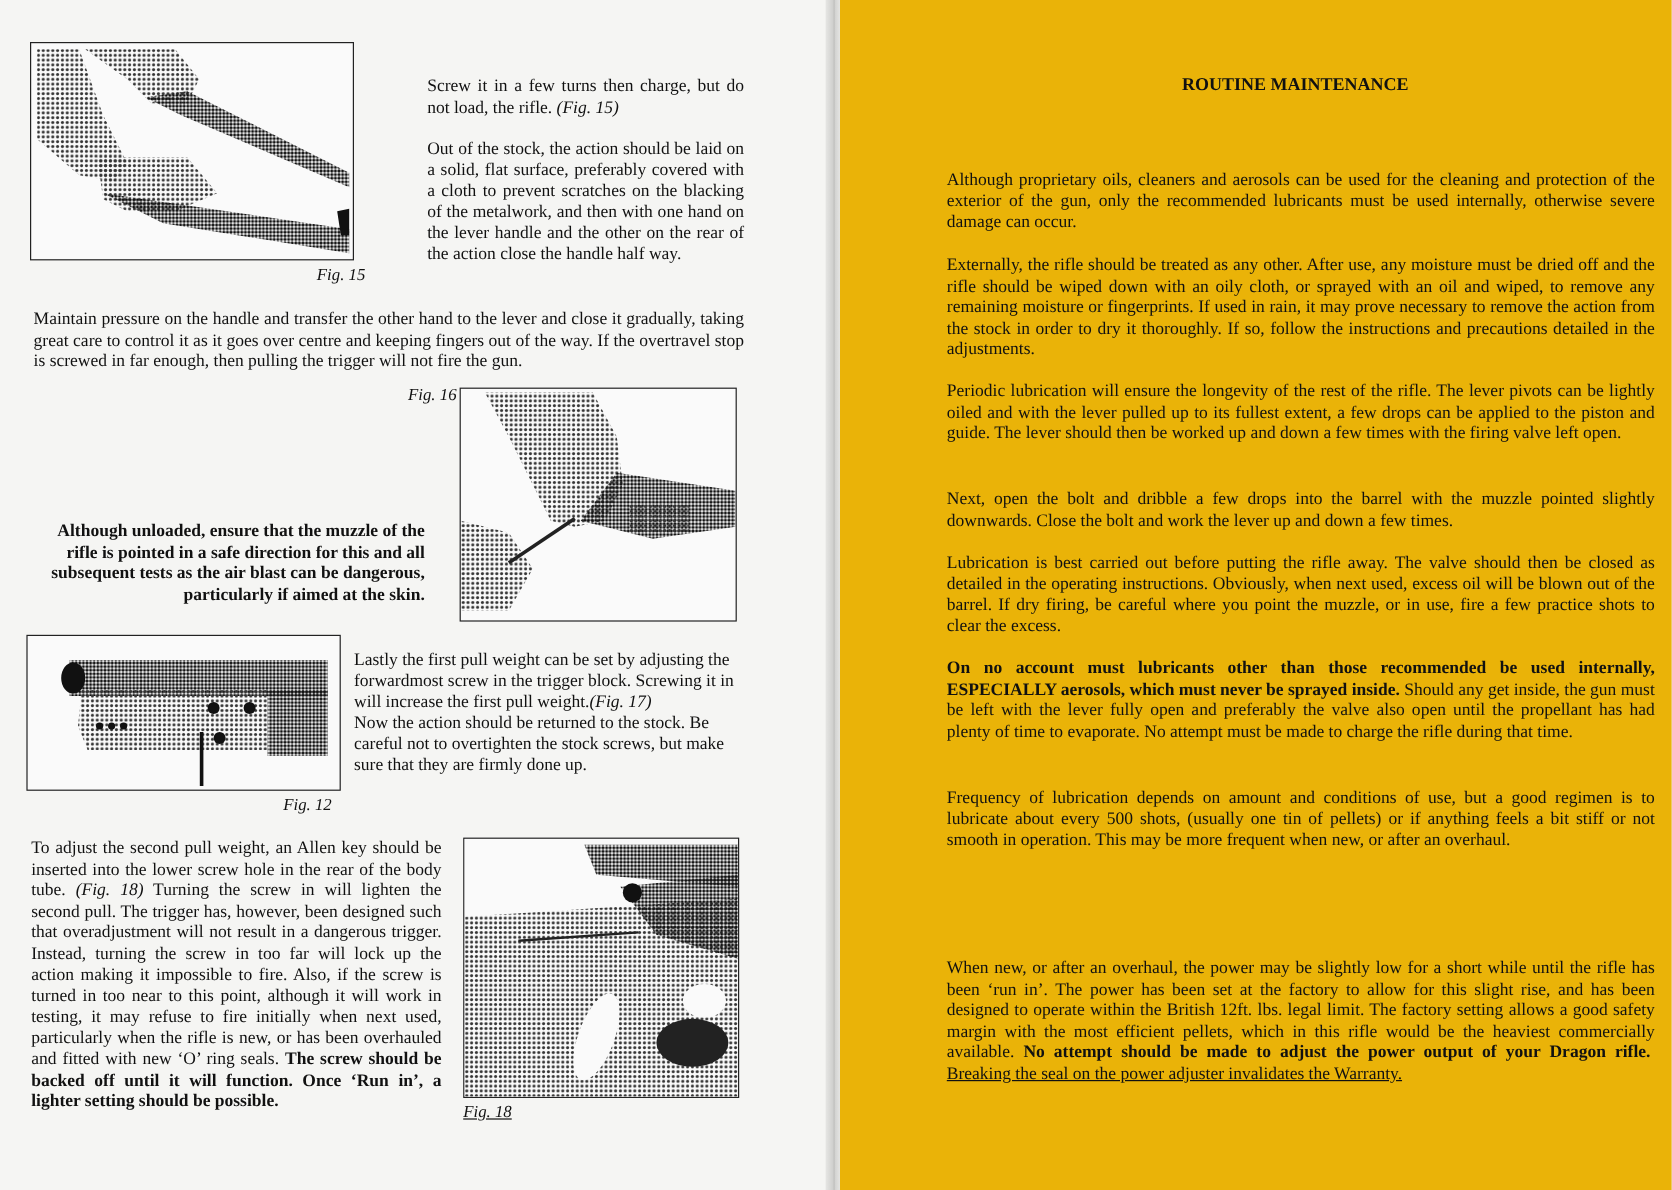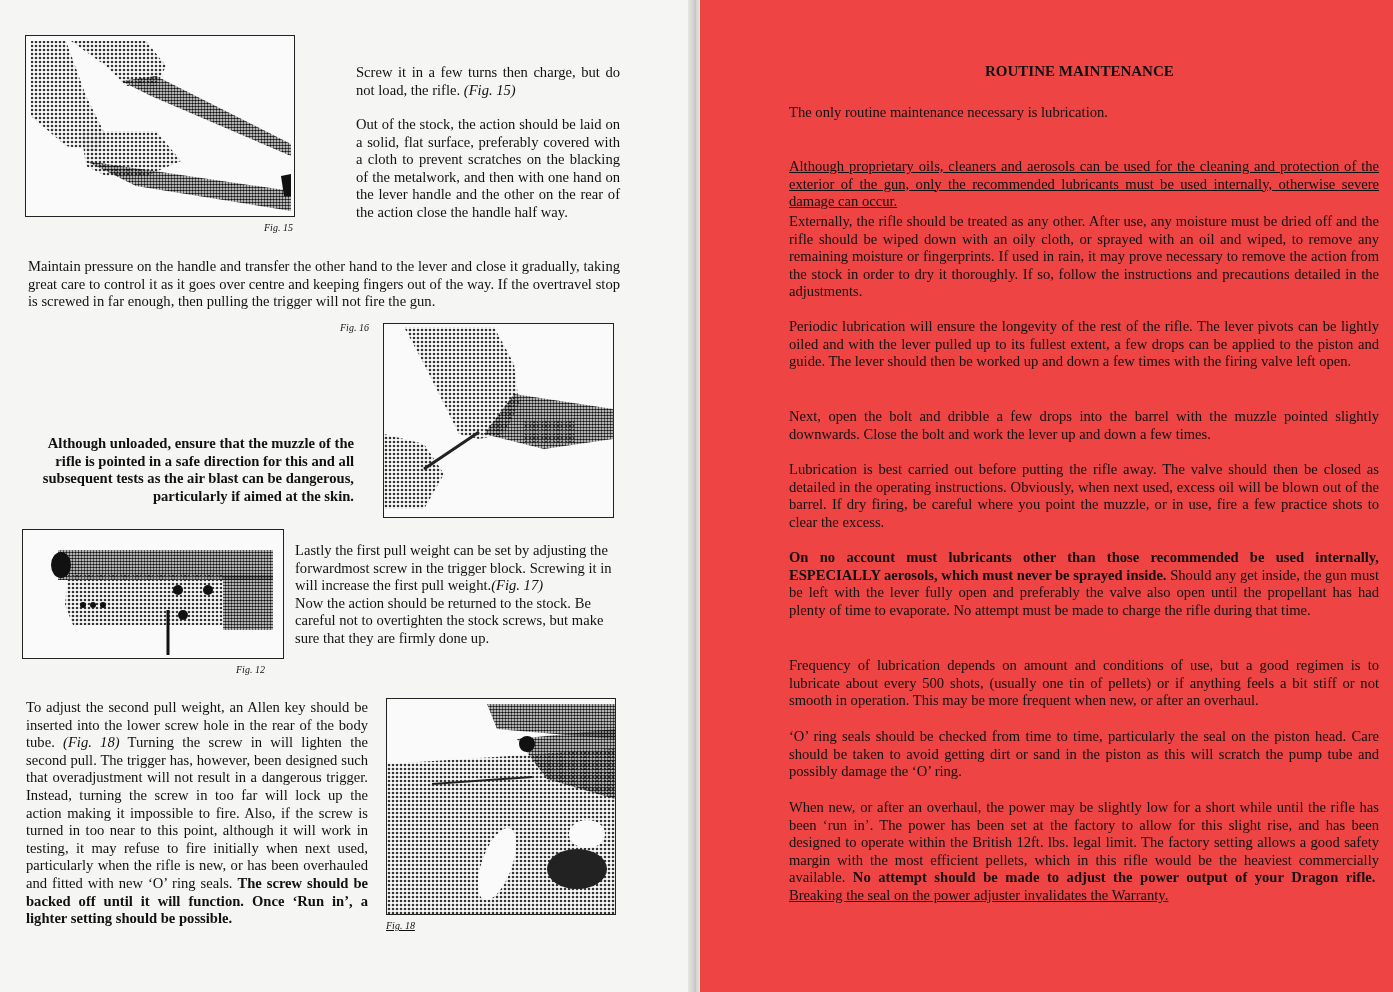--- a/index.html
+++ b/index.html
@@ -1,28 +1,28 @@
 <!DOCTYPE html>
 <html><head>
 <meta charset="utf-8">
 <style>
   html, body { margin:0; padding:0; }
   body { width:1393px; height:992px; background:#f2f2f0; position:relative; overflow:hidden;
          font-family:"Liberation Serif", "DejaVu Serif", serif; color:#111; }
   .page { position:absolute; top:0; height:992px; background:#f5f5f3; }
   .page.left { left:0; width:690px; }
-  .page.right { left:700px; width:693px; background:#ef4444; }
+  .page.right { left:700px; width:693px; background:#eab308; }
   .gutter { position:absolute; left:688px; top:0; width:14px; height:992px;
             background:linear-gradient(to right,#e6e6e4,#cfcfcd 45%,#bdbdbb 50%,#d4d4d2 58%,#ededeb); }
   .p { position:absolute; font-size:14.6px; line-height:17.6px; margin:6px; }
   .just { text-align:justify; }
   .right-al { text-align:right; }
   .bold { font-weight:bold; }
   .fig { position:absolute; border:1.5px solid #222; background:#fafafa; overflow:hidden; }
-  .figcap { position:absolute; font-style:italic; font-size:10px; }
+  .figcap { position:absolute; font-style:italic; font-size:14px; }
   .title { position:absolute; font-weight:bold; font-size:15px; }
   .u { text-decoration:underline; font-weight:normal; }
   i { font-style:italic; }
 </style>
 </head>
 <body>
 
 <div class="page left">
 
   <div class="fig" style="left:25px;top:35px;width:268px;height:180px;">
@@ -109,27 +109,25 @@
     <i>(Fig. 18)</i><span> Turning the screw in will lighten the second pull.  The trigger has, however, been designed such that overadjustment will not result in a dangerous trigger.  Instead, turning the screw in too far will lock up the action making it impossible to fire.  Also, if the screw is turned in too near to this point, although it will work in testing, it may refuse to fire initially when next used, particularly when the rifle is new, or has been overhauled and fitted with new ‘O’ ring seals.</span>
     <span class="bold">The screw should be backed off until it will function. Once ‘Run in’, a lighter setting should be possible.</span>
   </p>
 </div>
 
 <div class="gutter"></div>
 
 <div class="page right">
   <div class="title" style="left:285px;top:63px;">ROUTINE MAINTENANCE</div>
 
-  <p class="p" style="left:83px;top:98px;width:592px;">The only routine maintenance necessary is lubrication.</p>
-  <p class="p just" style="left:83px;top:152px;width:590px;text-decoration:underline;">Although proprietary oils, cleaners and aerosols can be used for the cleaning and protection of the exterior of the gun, only the recommended lubricants must be used internally, otherwise severe damage can occur.</p>
+  <p class="p just" style="left:83px;top:136px;width:590px;">Although proprietary oils, cleaners and aerosols can be used for the cleaning and protection of the exterior of the gun, only the recommended lubricants must be used internally, otherwise severe damage can occur.</p>
   <p class="p just" style="left:83px;top:207px;width:590px;">Externally, the rifle should be treated as any other.  After use, any moisture must be dried off and the rifle should be wiped down with an oily cloth, or sprayed with an oil and wiped, to remove any remaining moisture or fingerprints.  If used in rain, it may prove necessary to remove the action from the stock in order to dry it thoroughly.  If so, follow the instructions and precautions detailed in the adjustments.</p>
   <p class="p just" style="left:83px;top:312px;width:590px;">Periodic lubrication will ensure the longevity of the rest of the rifle.  The lever pivots can be lightly oiled and with the lever pulled up to its fullest extent, a few drops can be applied to the piston and guide.  The lever should then be worked up and down a few times with the firing valve left open.</p>
   <p class="p just" style="left:83px;top:402px;width:590px;">Next, open the bolt and dribble a few drops into the barrel with the muzzle pointed slightly downwards.  Close the bolt and work the lever up and down a few times.</p>
   <p class="p just" style="left:83px;top:455px;width:590px;">Lubrication is best carried out before putting the rifle away.  The valve should then be closed as detailed in the operating instructions.  Obviously, when next used, excess oil will be blown out of the barrel.  If dry firing, be careful where you point the muzzle, or in use, fire a few practice shots to clear the excess.</p>
   <p class="p just" style="left:83px;top:543px;width:590px;">
     <span class="bold">On no account must lubricants other than those recommended be used internally, ESPECIALLY aerosols, which must never be sprayed inside.</span><span>  Should any get inside, the gun must be left with the lever fully open and preferably the valve also open until the propellant has had plenty of time to evaporate.  No attempt must be made to charge the rifle during that time.</span>
   </p>
   <p class="p just" style="left:83px;top:651px;width:590px;">Frequency of lubrication depends on amount and conditions of use, but a good regimen is to lubricate about every 500 shots, (usually one tin of pellets) or if anything feels a bit stiff or not smooth in operation.  This may be more frequent when new, or after an overhaul.</p>
-  <p class="p just" style="left:83px;top:722px;width:590px;">‘O’ ring seals should be checked from time to time, particularly the seal on the piston head. Care should be taken to avoid getting dirt or sand in the piston as this will scratch the pump tube and possibly damage the ‘O’ ring.</p>
   <p class="p just" style="left:83px;top:793px;width:590px;">
     <span>When new, or after an overhaul, the power may be slightly low for a short while until the rifle has been ‘run in’.  The power has been set at the factory to allow for this slight rise, and has been designed to operate within the British 12ft. lbs. legal limit.  The factory setting allows a good safety margin with the most efficient pellets, which in this rifle would be the heaviest commercially available.  </span><span class="bold">No attempt should be made to adjust the power output of your Dragon rifle.</span>&nbsp; <span class="u">Breaking the seal on the power adjuster invalidates the Warranty.</span>
   </p>
 </div>
 
 </body></html>

